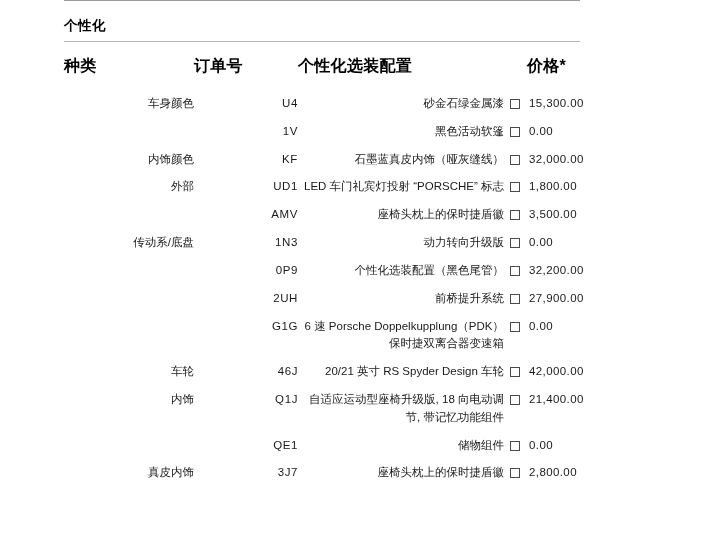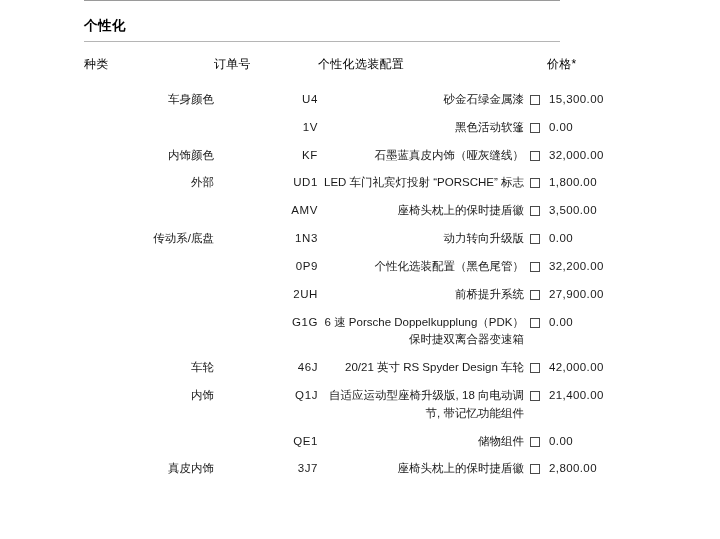--- a/index.html
+++ b/index.html
@@ -13,21 +13,21 @@
     font-family: "Liberation Sans", sans-serif;
     color: #1a1a1a;
     overflow: hidden;
     position: relative;
   }
   .page {
     position: relative;
     width: 644px;
     height: 539px;
     box-sizing: border-box;
-    padding: 0 84px;
+    padding: 0 64px;
   }
   .title {
     font-size: 13.5px;
     font-weight: bold;
     letter-spacing: 0.5px;
     padding-top: 16px;
     padding-bottom: 6px;
     color: #000000;
   }
   .rule {
@@ -37,22 +37,22 @@
   }
   .rule-top {
     border-top: 1px solid #9a9a9a;
   }
   table {
     width: 100%;
     border-collapse: collapse;
     table-layout: fixed;
   }
   th {
-    font-size: 12px;
-    font-weight: normal;
+    font-size: 16px;
+    font-weight: bold;
     text-align: left;
     color: #000000;
     padding: 14px 0 13px 0;
     vertical-align: top;
     letter-spacing: 0.3px;
   }
   td {
     font-size: 11.5px;
     vertical-align: top;
     padding: 5px 0 5px 0;

